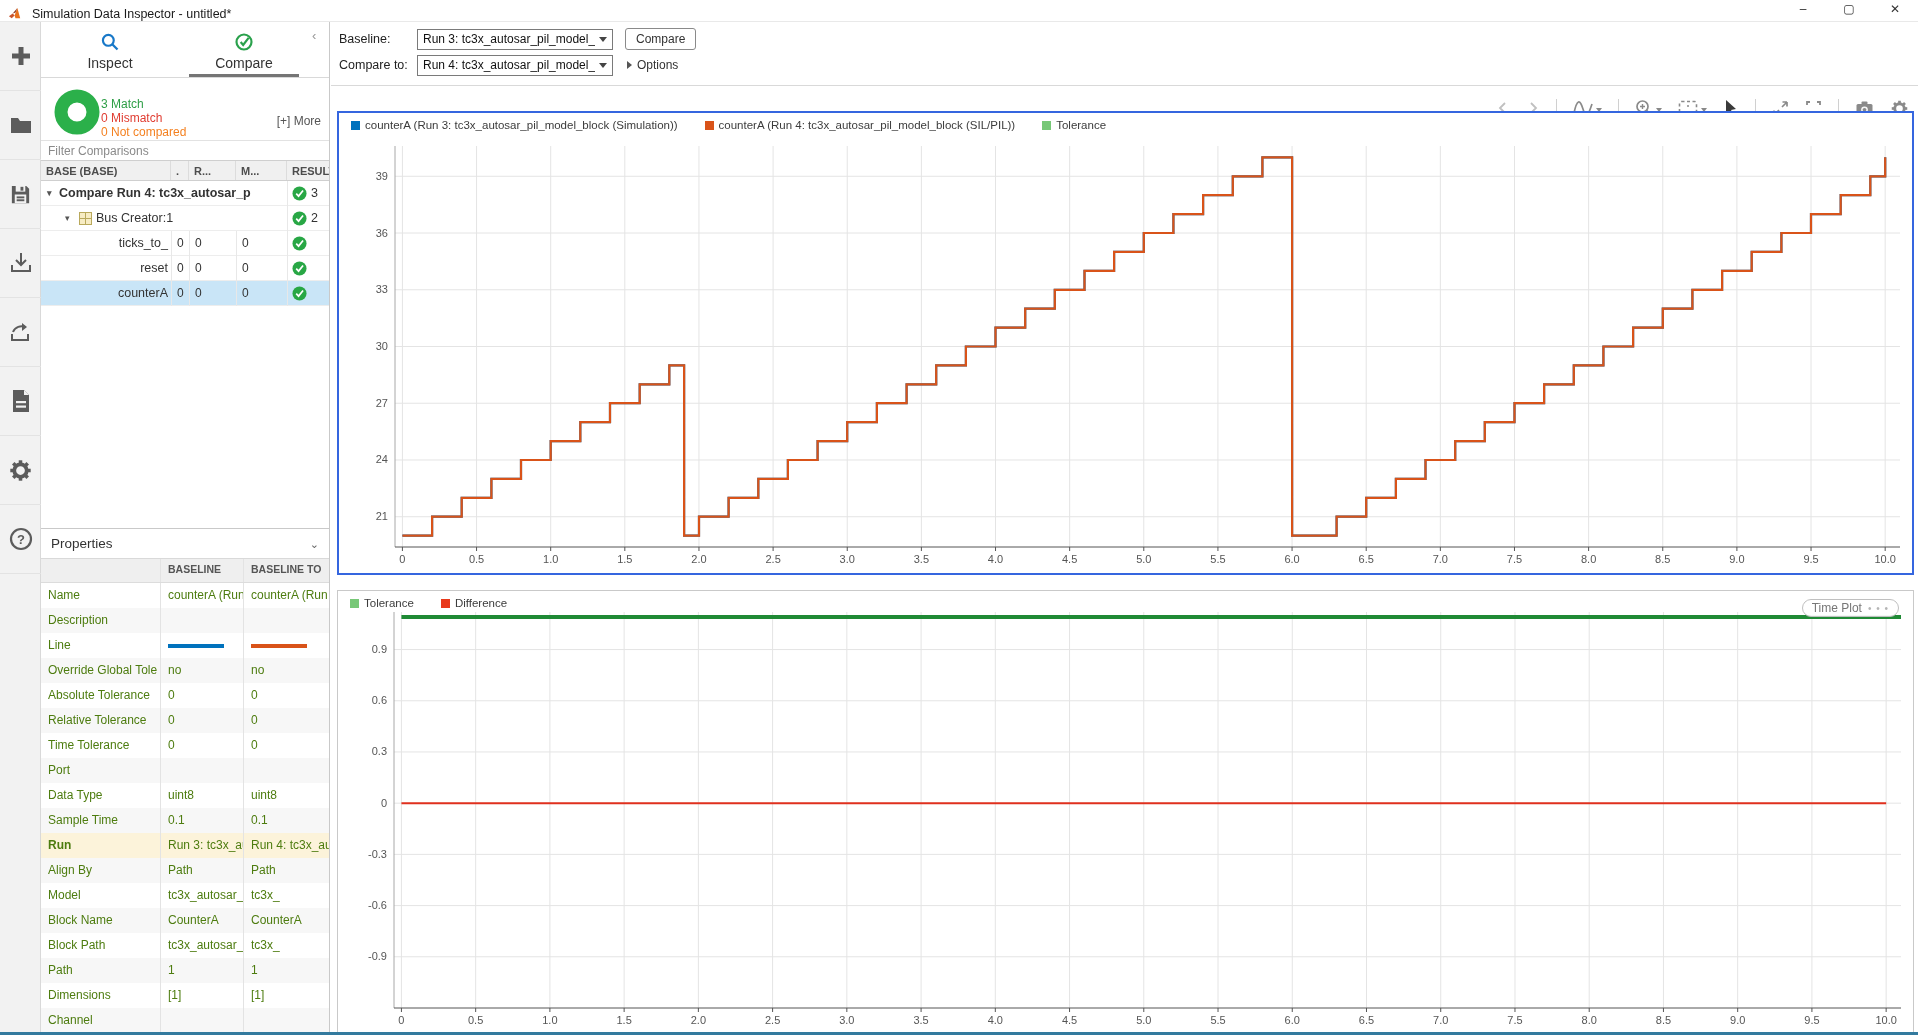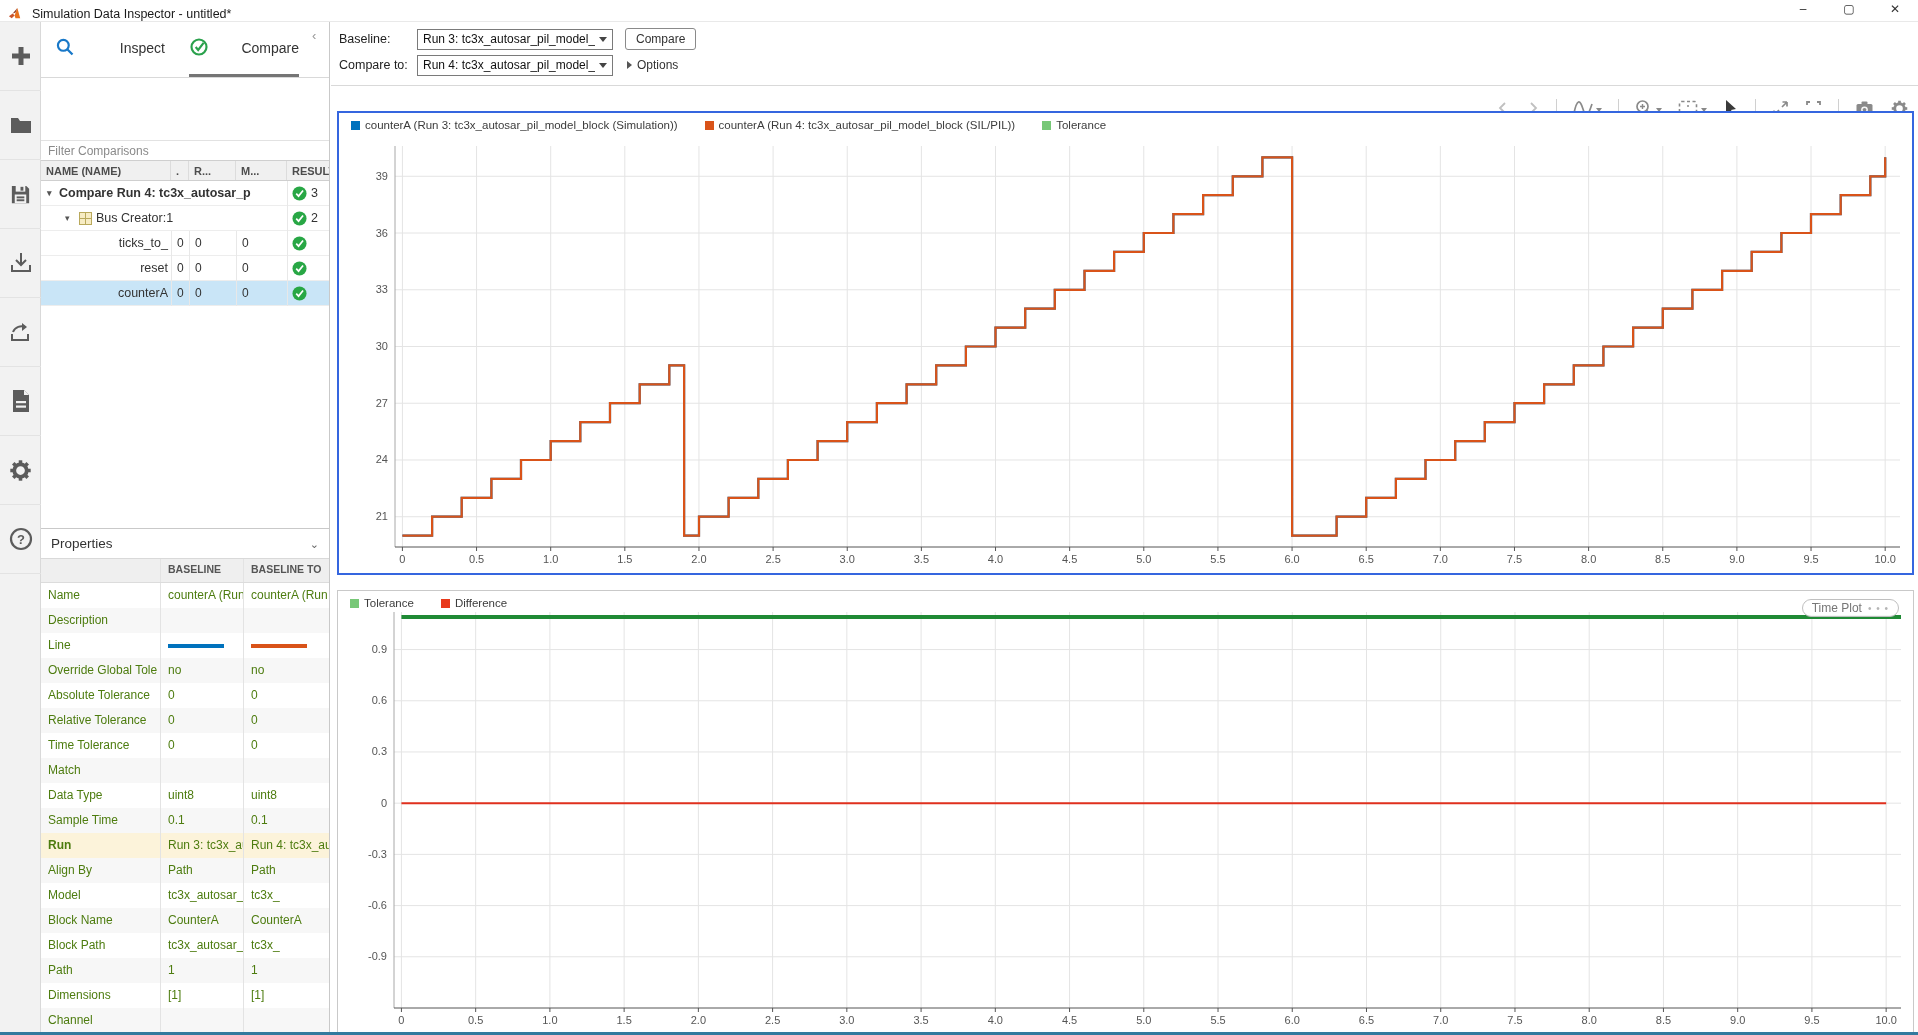--- a/index.html
+++ b/index.html
@@ -19,22 +19,22 @@
     border-right:1px solid #d9d9d9; }
   .side-cell { width:41px; height:69px; display:flex; align-items:center; justify-content:center;
     border-bottom:1px solid #e3e3e3; }
   .side-cell svg { display:block; }
 
   
   #leftpanel { position:absolute; left:41px; top:22px; width:289px; height:1013px; background:#fff;
     border-right:1px solid #c9c9c9; }
   #tabs { position:absolute; left:0; top:0; width:100%; height:56px; border-bottom:1px solid #d9d9d9;
     display:flex; padding-left:14px; }
-  .tab { width:110px; margin-right:24px; display:flex; align-items:center;
-    justify-content:space-between; padding-bottom:6px; position:relative; cursor:default; }
+  .tab { width:110px; margin-right:24px; display:flex; flex-direction:column; align-items:center;
+    justify-content:flex-end; padding-bottom:6px; position:relative; cursor:default; }
   .tab .tab-label { font-size:14px; color:#333; margin-top:3px; }
   .tab.active .tab-underline { position:absolute; left:0; bottom:0; width:100%; height:3px; background:#757575; }
 
   #summary { position:absolute; left:0; top:56px; width:100%; height:62px; }
   #donut { position:absolute; left:13px; top:11px; }
   .sum-line { position:absolute; left:60px; font-size:12px; line-height:14px; }
   #more-btn { position:absolute; right:8px; bottom:12px; font-size:12px; color:#555; }
 
   #filter-row { position:absolute; left:0; top:118px; width:100%; height:21px; }
   #filter-input { width:100%; height:100%; border:none; border-top:1px solid #e2e2e2;
@@ -224,28 +224,37 @@
     <div class="tab active">
       <svg width="20" height="20" viewBox="0 0 24 24">
         <circle cx="12" cy="12" r="9" fill="none" stroke="#2aa14c" stroke-width="2.6"></circle>
         <polyline points="8,12 11,15.5 17.5,7" fill="none" stroke="#2aa14c" stroke-width="2.6"></polyline>
       </svg>
       <span class="tab-label">Compare</span>
       <span class="tab-underline"></span>
     </div>
   </div>
 
+  <div id="summary">
+    <svg id="donut" width="46" height="46">
+      <circle cx="23" cy="23" r="16" fill="none" stroke="#2bb04a" stroke-width="13"></circle>
+    </svg>
+    <span class="sum-line" style="top:19px; color:#2e9e46;">3 Match</span>
+    <span class="sum-line" style="top:33px; color:#e03c31;">0 Mismatch</span>
+    <span class="sum-line" style="top:47px; color:#f4801f;">0 Not compared</span>
+    <span id="more-btn">[+] More</span>
+  </div>
 
   <div id="filter-row">
     <input id="filter-input" placeholder="Filter Comparisons" style="">
   </div>
 
   <div id="cmp-table">
       <div class="cmp-head">
-        <div>NAME (NAME)</div>
+        <div>BASE (BASE)</div>
         <div>.</div>
         <div>R...</div>
         <div>M...</div>
         <div>RESULT</div>
       </div>
       <div class="cmp-row">
         <div class="namecell span4" style="padding-left:6px;font-weight:bold;color:#333;">
           <span class="expander">▾</span>
           <span style="overflow:hidden;white-space:nowrap;">Compare Run 4: tc3x_autosar_p</span>
         </div>
@@ -353,21 +362,21 @@
           <div class="plabel">Relative Tolerance</div>
           <div>0</div>
           <div>0</div>
         </div>
         <div class="prop-row">
           <div class="plabel">Time Tolerance</div>
           <div>0</div>
           <div>0</div>
         </div>
         <div class="prop-row alt">
-          <div class="plabel">Match</div>
+          <div class="plabel">Port</div>
           <div></div>
           <div></div>
         </div>
         <div class="prop-row">
           <div class="plabel">Data Type</div>
           <div>uint8</div>
           <div>uint8</div>
         </div>
         <div class="prop-row alt">
           <div class="plabel">Sample Time</div>

